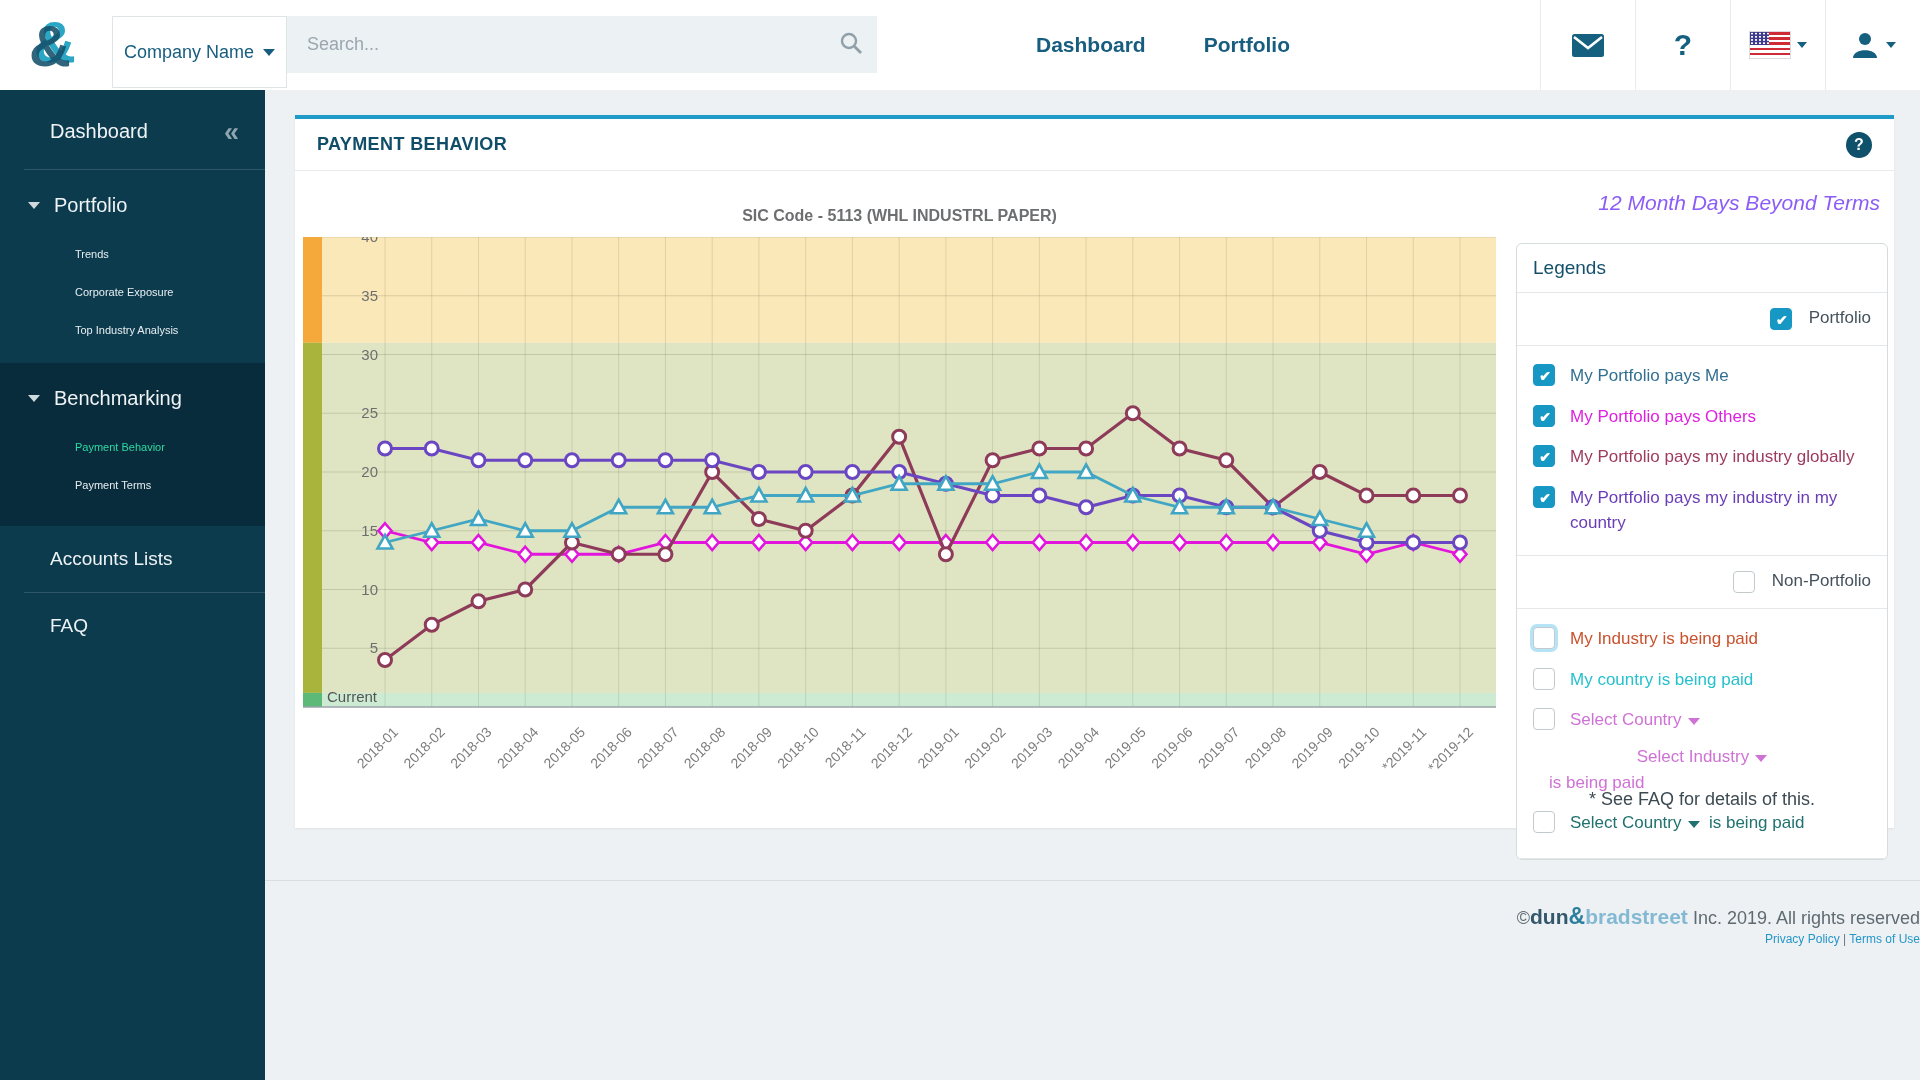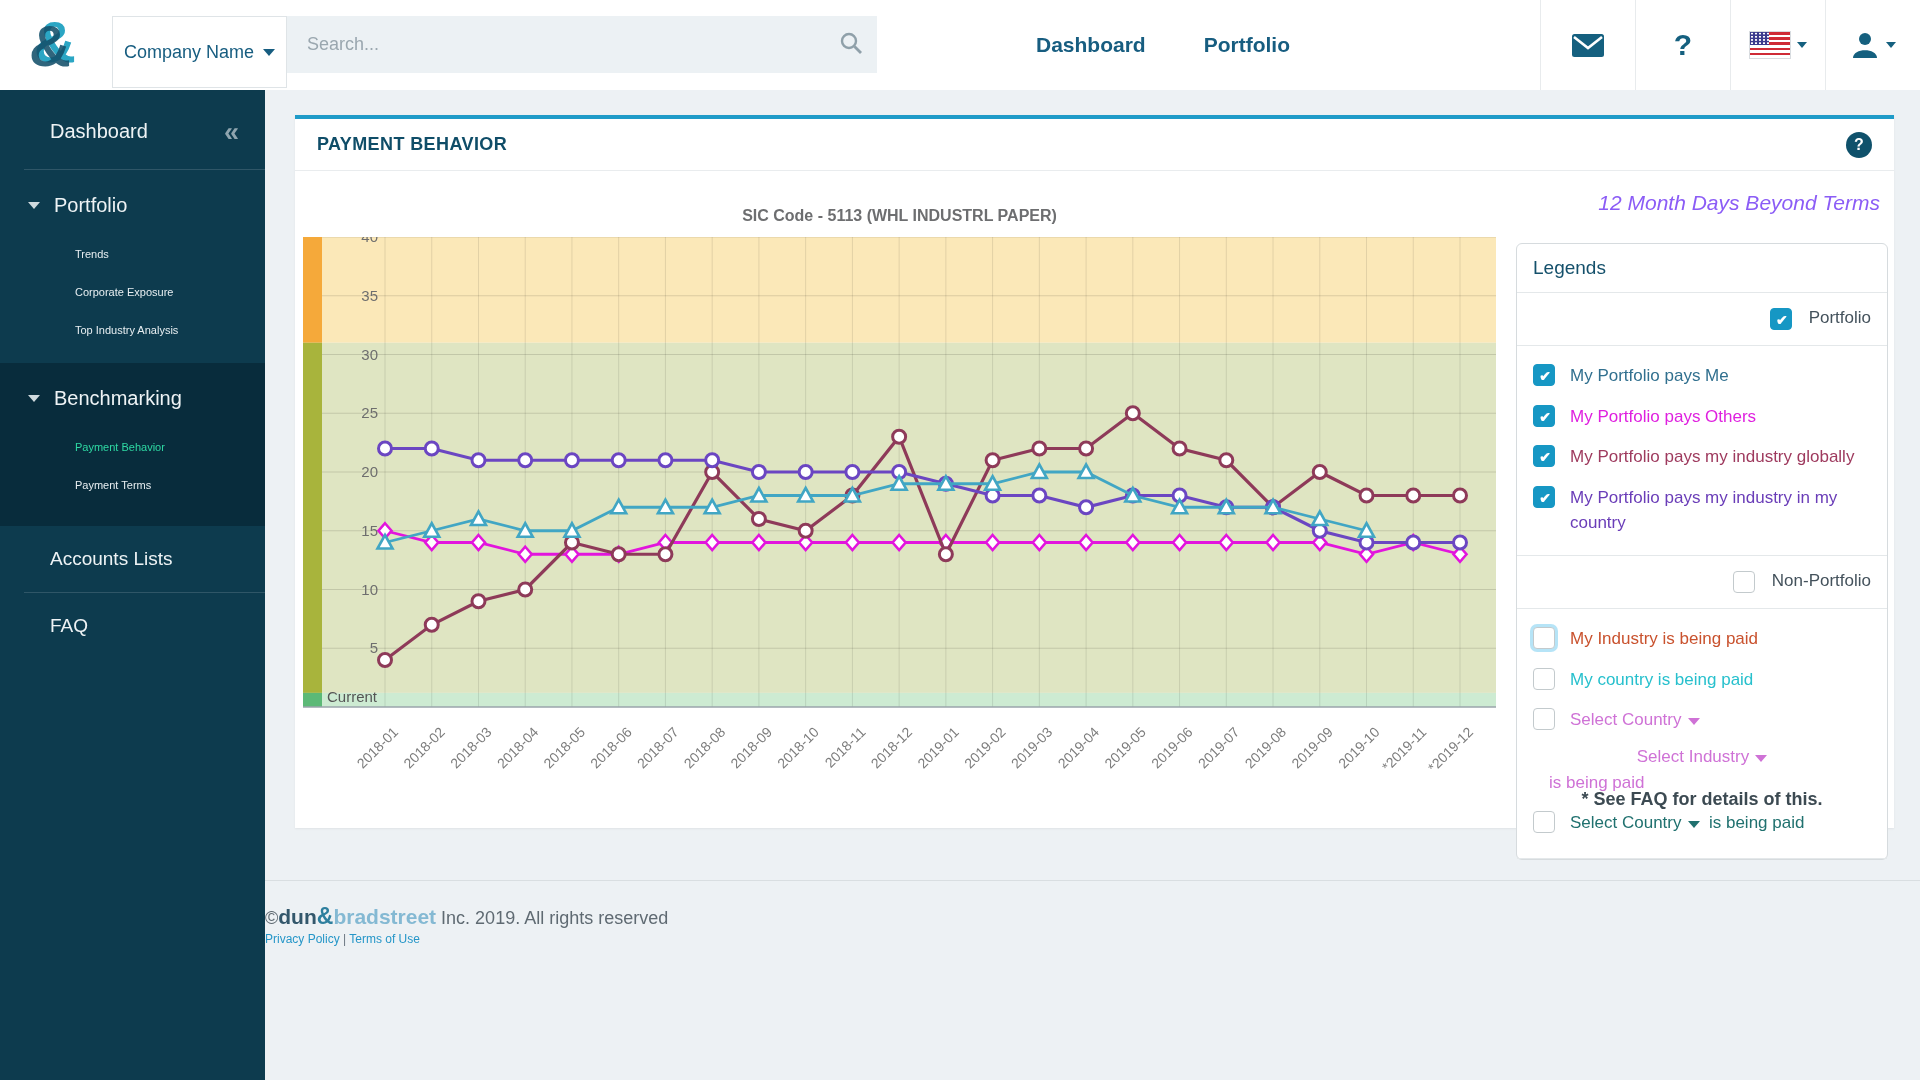--- a/index.html
+++ b/index.html
@@ -73,27 +73,27 @@
   .cb { flex:none; display:inline-block; width:22px; height:22px; border-radius:4px; vertical-align:middle;
     background:#fff; border:1px solid #c3cacd; cursor:pointer; position:relative; }
   .cb.checked { background:#1697c4; border-color:#1697c4; }
   .cb.checked::after { content:"✔"; position:absolute; left:0; top:0; width:22px; height:22px;
     color:#fff; font-size:14px; font-weight:bold; line-height:22px; text-align:center; }
   .cb.inline { margin-right:12px; }
   .cb.glow { box-shadow:0 0 0 3px rgba(122,205,240,.55); }
   .lg-center { text-align:center; padding:6px 0 2px 0; }
   .lg-indent { padding:4px 0 10px 16px; }
   .lg-footnote { position:absolute; left:1221px; width:372px; top:670px; text-align:center;
-    font-size:18px; color:#3c4a52;font-weight:bold; }
+    font-size:18px; color:#3c4a52; }
   .caret-sm { display:inline-block; width:0; height:0; border-left:6px solid transparent;
     border-right:6px solid transparent; border-top:7px solid currentColor; margin-left:6px; }
 
   
   .footer { position:absolute; left:265px; top:880px; width:1655px; border-top:1px solid #d9dee1;
-    text-align:left; padding-top:22px; }
+    text-align:right; padding-top:22px; }
   .f-line1 { font-size:18px; color:#5f6a72; }
   .f-dun { font-weight:bold; font-size:21px; color:#33576b; }
   .f-amp { font-weight:bold; font-size:23px; color:#2e7f9e; }
   .f-brad { font-weight:bold; font-size:21px; color:#84b9d3; }
   .f-line2 { margin-top:2px; font-size:12px; color:#6b7680; }
   .f-link { color:#2596c8; cursor:pointer; text-decoration:none; }
 </style>
 </head>
 <body>
 

